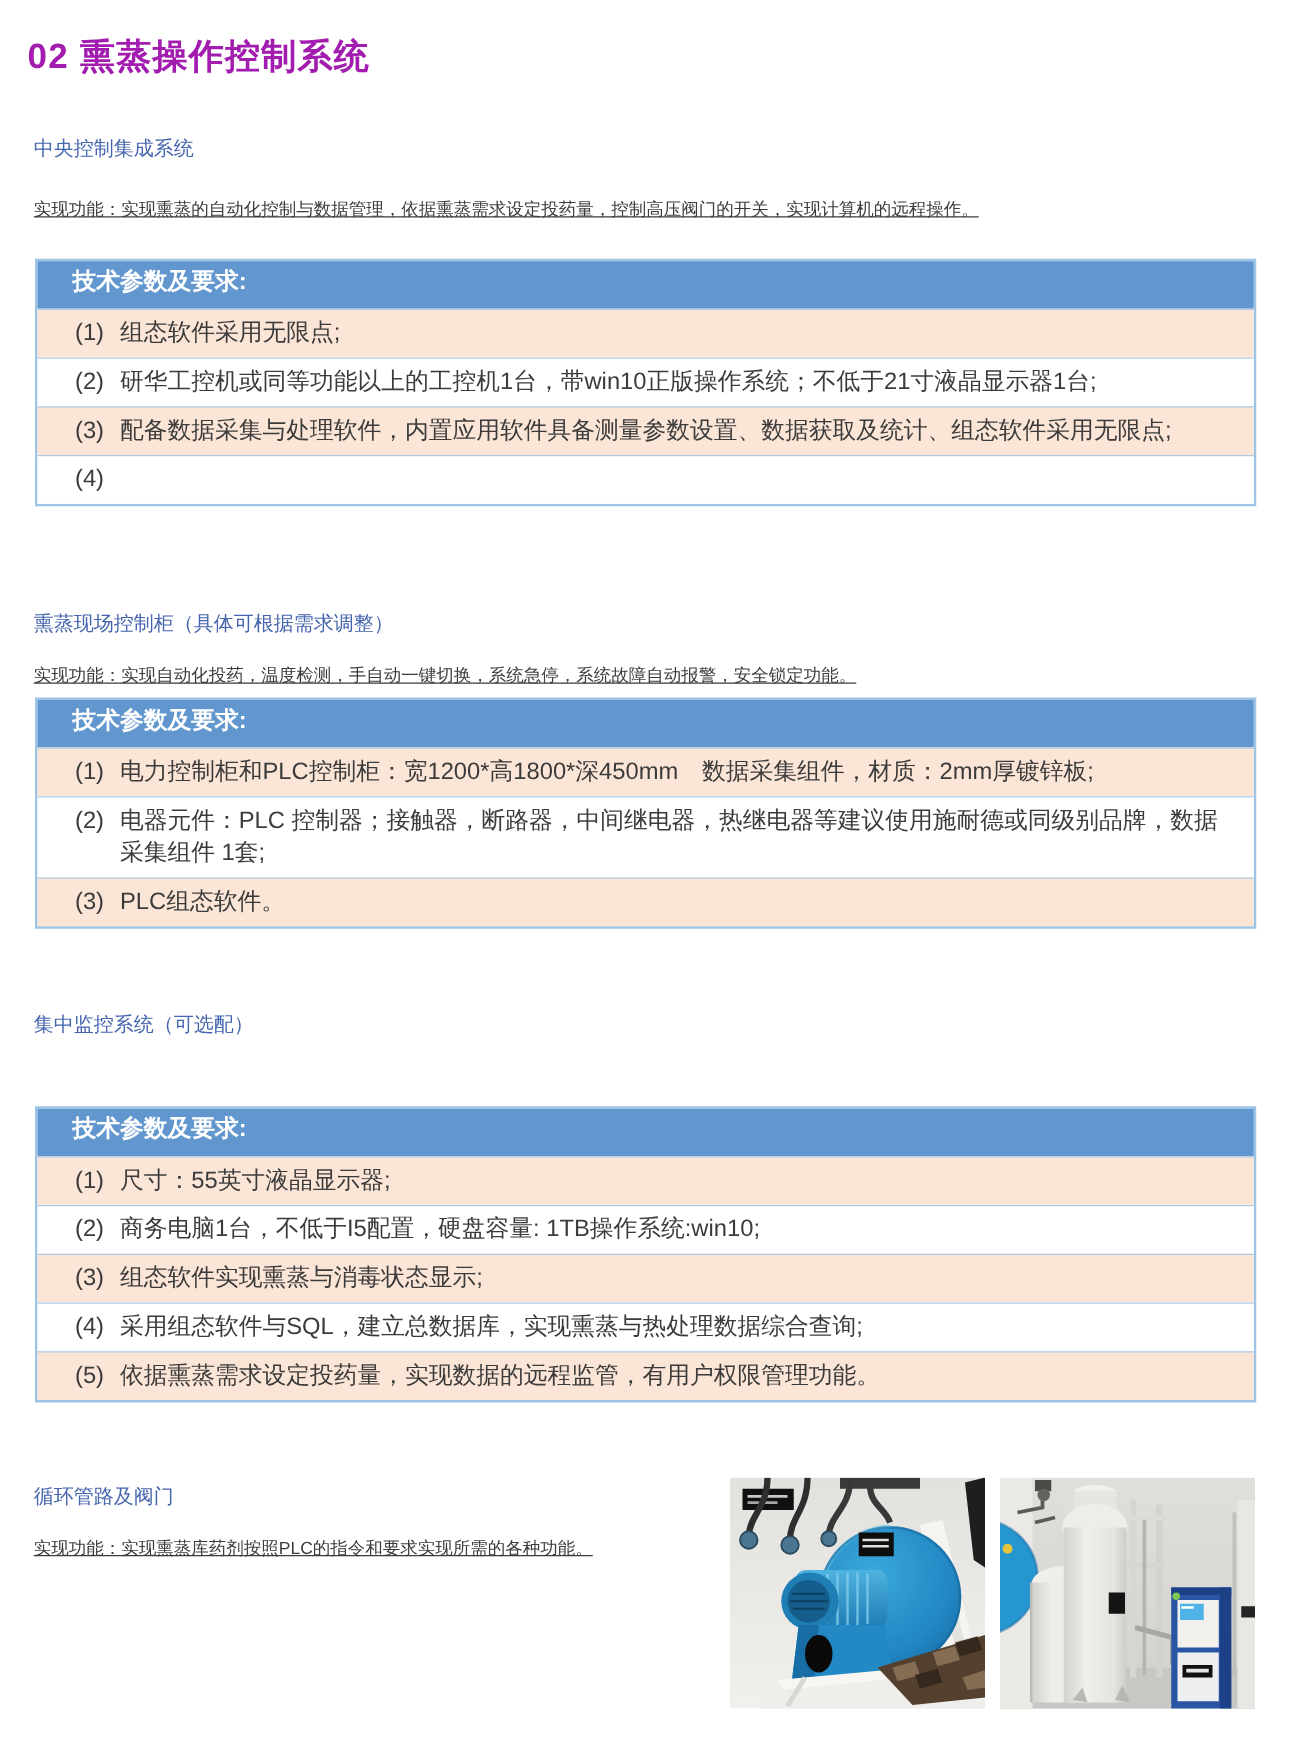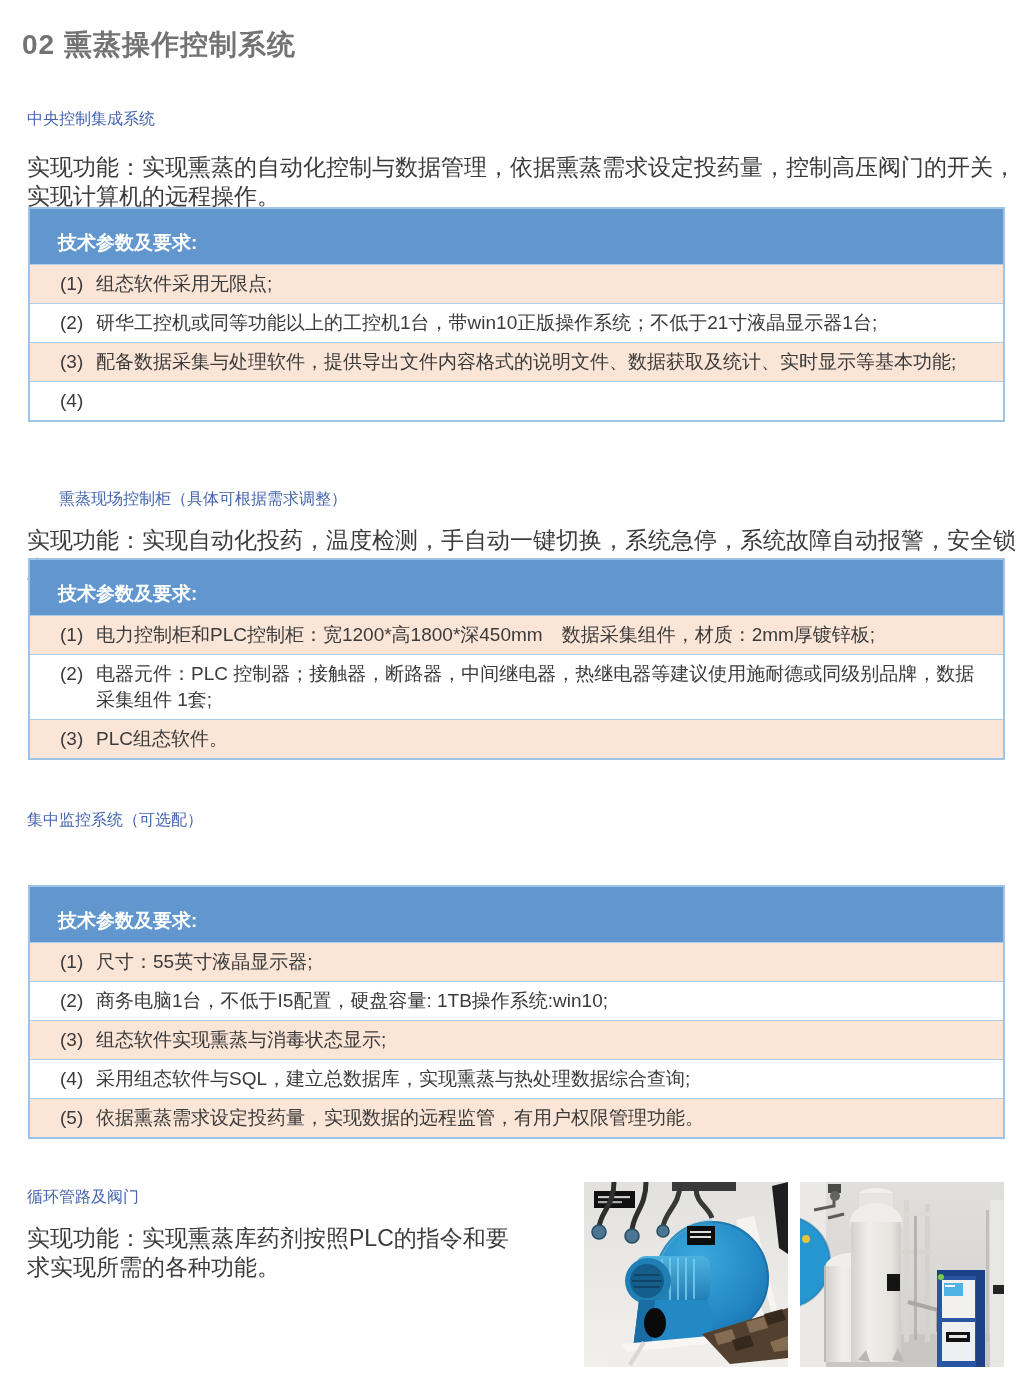--- a/index.html
+++ b/index.html
@@ -7,57 +7,57 @@
   .page {
     position:relative;
     width:1036px; height:1396px;
     background:#ffffff;
     font-family:"Liberation Sans","DejaVu Sans",sans-serif;
     color:#3b3b3b;
     overflow:hidden;
   }
   .doc-title {
     position:absolute; left:22px; top:26px;
-    font-size:28px; font-weight:bold; color:#737373;
+    font-size:28px; font-weight:bold; color:#a21caf;
     letter-spacing:1px;
   }
   .sec-h {
     position:absolute;
     font-size:16px; font-weight:500; color:#4565ae;
   }
   .desc {
     position:absolute;
-    font-size:23px; line-height:29px; color:#3b3b3b;
+    font-size:14px; line-height:29px; color:#3b3b3b;text-decoration:underline;
   }
   .tbl {
     position:absolute; width:977px;
     border:2px solid #9dc3e6;
     background:#ffffff;
   }
   .thead {
     background:#6197ce; color:#ffffff;
     font-weight:bold; font-size:19px;
-    padding:22px 16px 10px 28px;
+    padding:5px 16px 10px 28px;
     line-height:23px;
   }
   .trow {
     display:flex; align-items:flex-start;
     font-size:19px; line-height:26px;
     padding:6px 26px 6px 30px;
     border-top:1px solid #aecbe8;
     background:#ffffff; color:#3b3b3b;
   }
   .trow.cream { background:#fbe5d6; }
   .trow .num { flex:0 0 36px; }
   .trow .txt { flex:1; }
   
   #s1h { left:27px; top:109px; }
   #s1d { left:27px; top:153px; width:1004px; }
   #t1  { left:28px; top:207px; }
-  #s2h { left:27px; top:489px;margin-left:32px; }
+  #s2h { left:27px; top:489px; }
   #s2d { left:27px; top:526px; width:992px; }
   #t2  { left:28px; top:558px; }
   #s3h { left:27px; top:810px; }
   #s3d { left:27px; top:846px; width:992px; }
   #t3  { left:28px; top:885px; }
   #s4h { left:27px; top:1187px; }
   #s4d { left:27px; top:1224px; width:494px; }
   .photo {
     position:absolute; width:204px; height:185px; overflow:hidden;
   }
@@ -79,21 +79,21 @@
     <div class="trow cream">
       <span class="num">(1)</span>
       <span class="txt">组态软件采用无限点;</span>
     </div>
     <div class="trow">
       <span class="num">(2)</span>
       <span class="txt">研华工控机或同等功能以上的工控机1台，带win10正版操作系统；不低于21寸液晶显示器1台;</span>
     </div>
     <div class="trow cream">
       <span class="num">(3)</span>
-      <span class="txt">配备数据采集与处理软件，提供导出文件内容格式的说明文件、数据获取及统计、实时显示等基本功能;</span>
+      <span class="txt">配备数据采集与处理软件，内置应用软件具备测量参数设置、数据获取及统计、组态软件采用无限点;</span>
     </div>
     <div class="trow">
       <span class="num">(4)</span>
     </div>
   </div>
 
   <h2 class="sec-h" id="s2h">熏蒸现场控制柜（具体可根据需求调整）</h2>
   <p class="desc" id="s2d">实现功能：实现自动化投药，温度检测，手自动一键切换，系统急停，系统故障自动报警，安全锁定功能。</p>
   <div class="tbl" id="t2">
     <div class="thead">技术参数及要求:</div>

